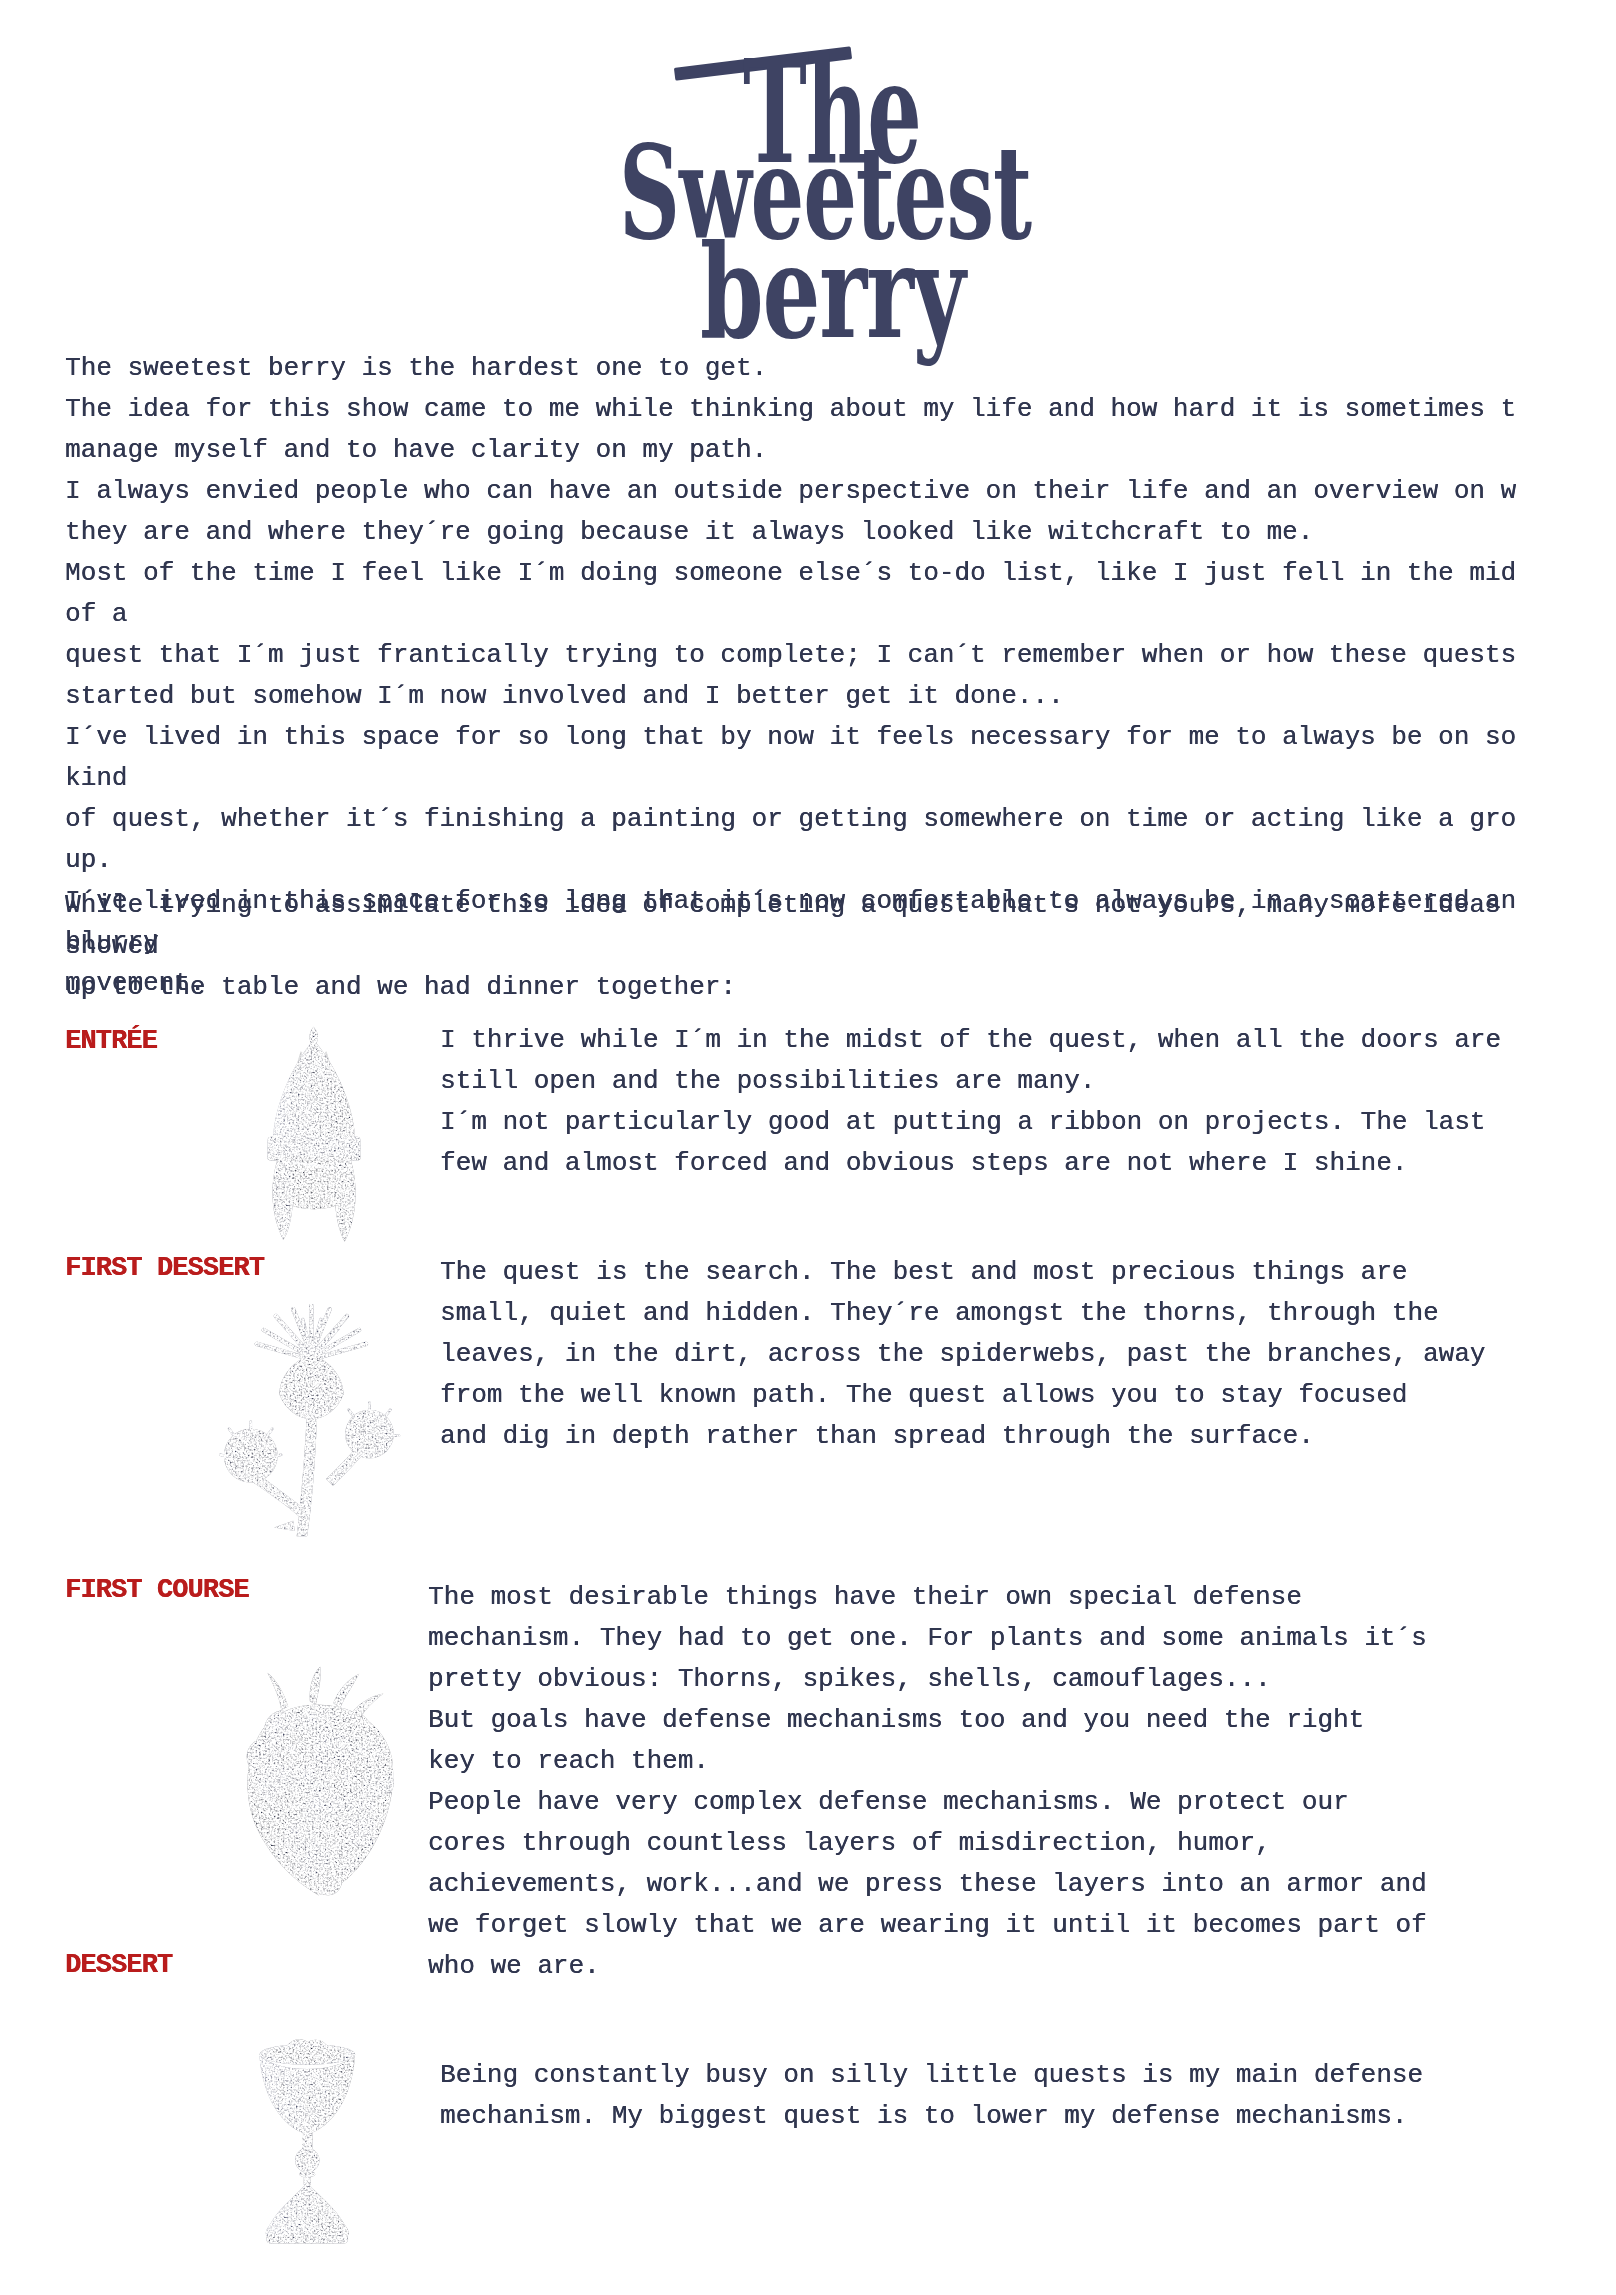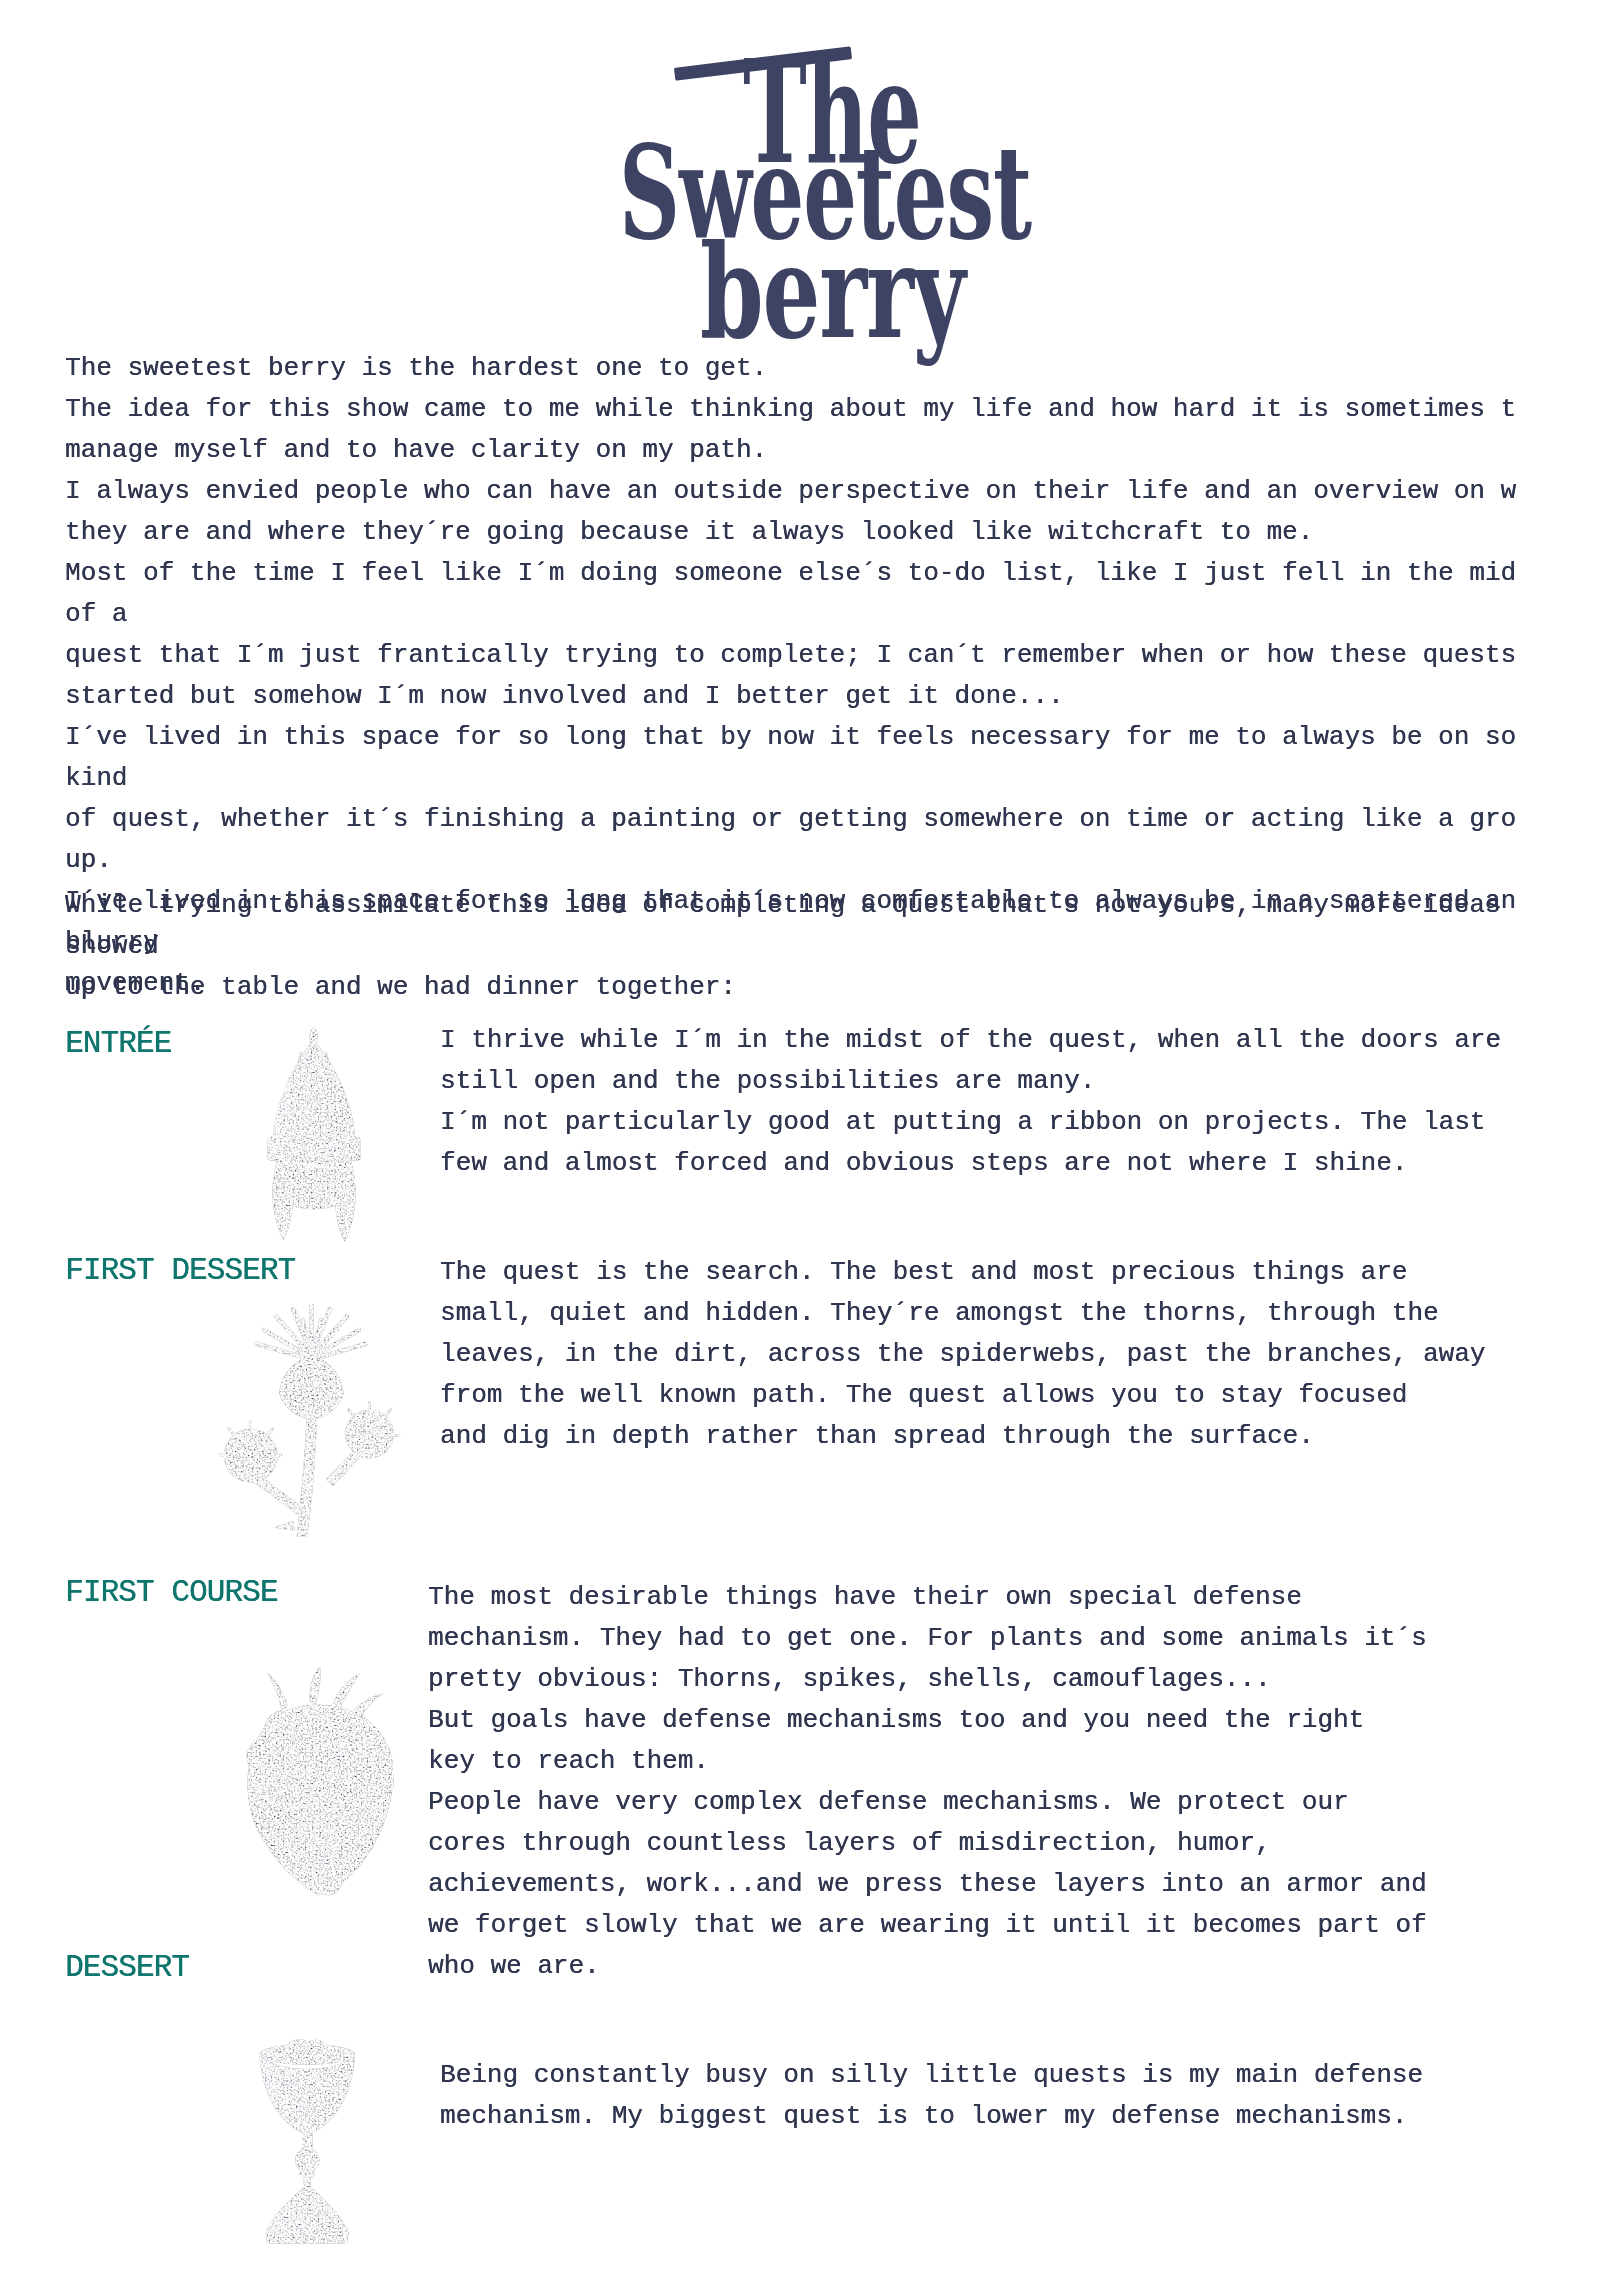--- a/index.html
+++ b/index.html
@@ -11,24 +11,24 @@
   }
   .block {
     position:absolute;
     white-space:pre-line;
     font-size:26px;
     line-height:41px;
     text-shadow:0.3px 0 0 currentColor;
   }
   .label {
     position:absolute;
-    font-weight:normal;
-    font-size:31px;
+    font-weight:bold;
+    font-size:27px;
     letter-spacing:-0.9px;
-    color:#0f766e;
+    color:#b91c1c;
     text-shadow:0.4px 0 0 currentColor;
     white-space:nowrap;
   }
   .title-line {
     position:absolute;
     font-family:"DejaVu Serif", serif;
     font-weight:bold;
     color:#3e4363;
     line-height:1;
     transform-origin:left top;

